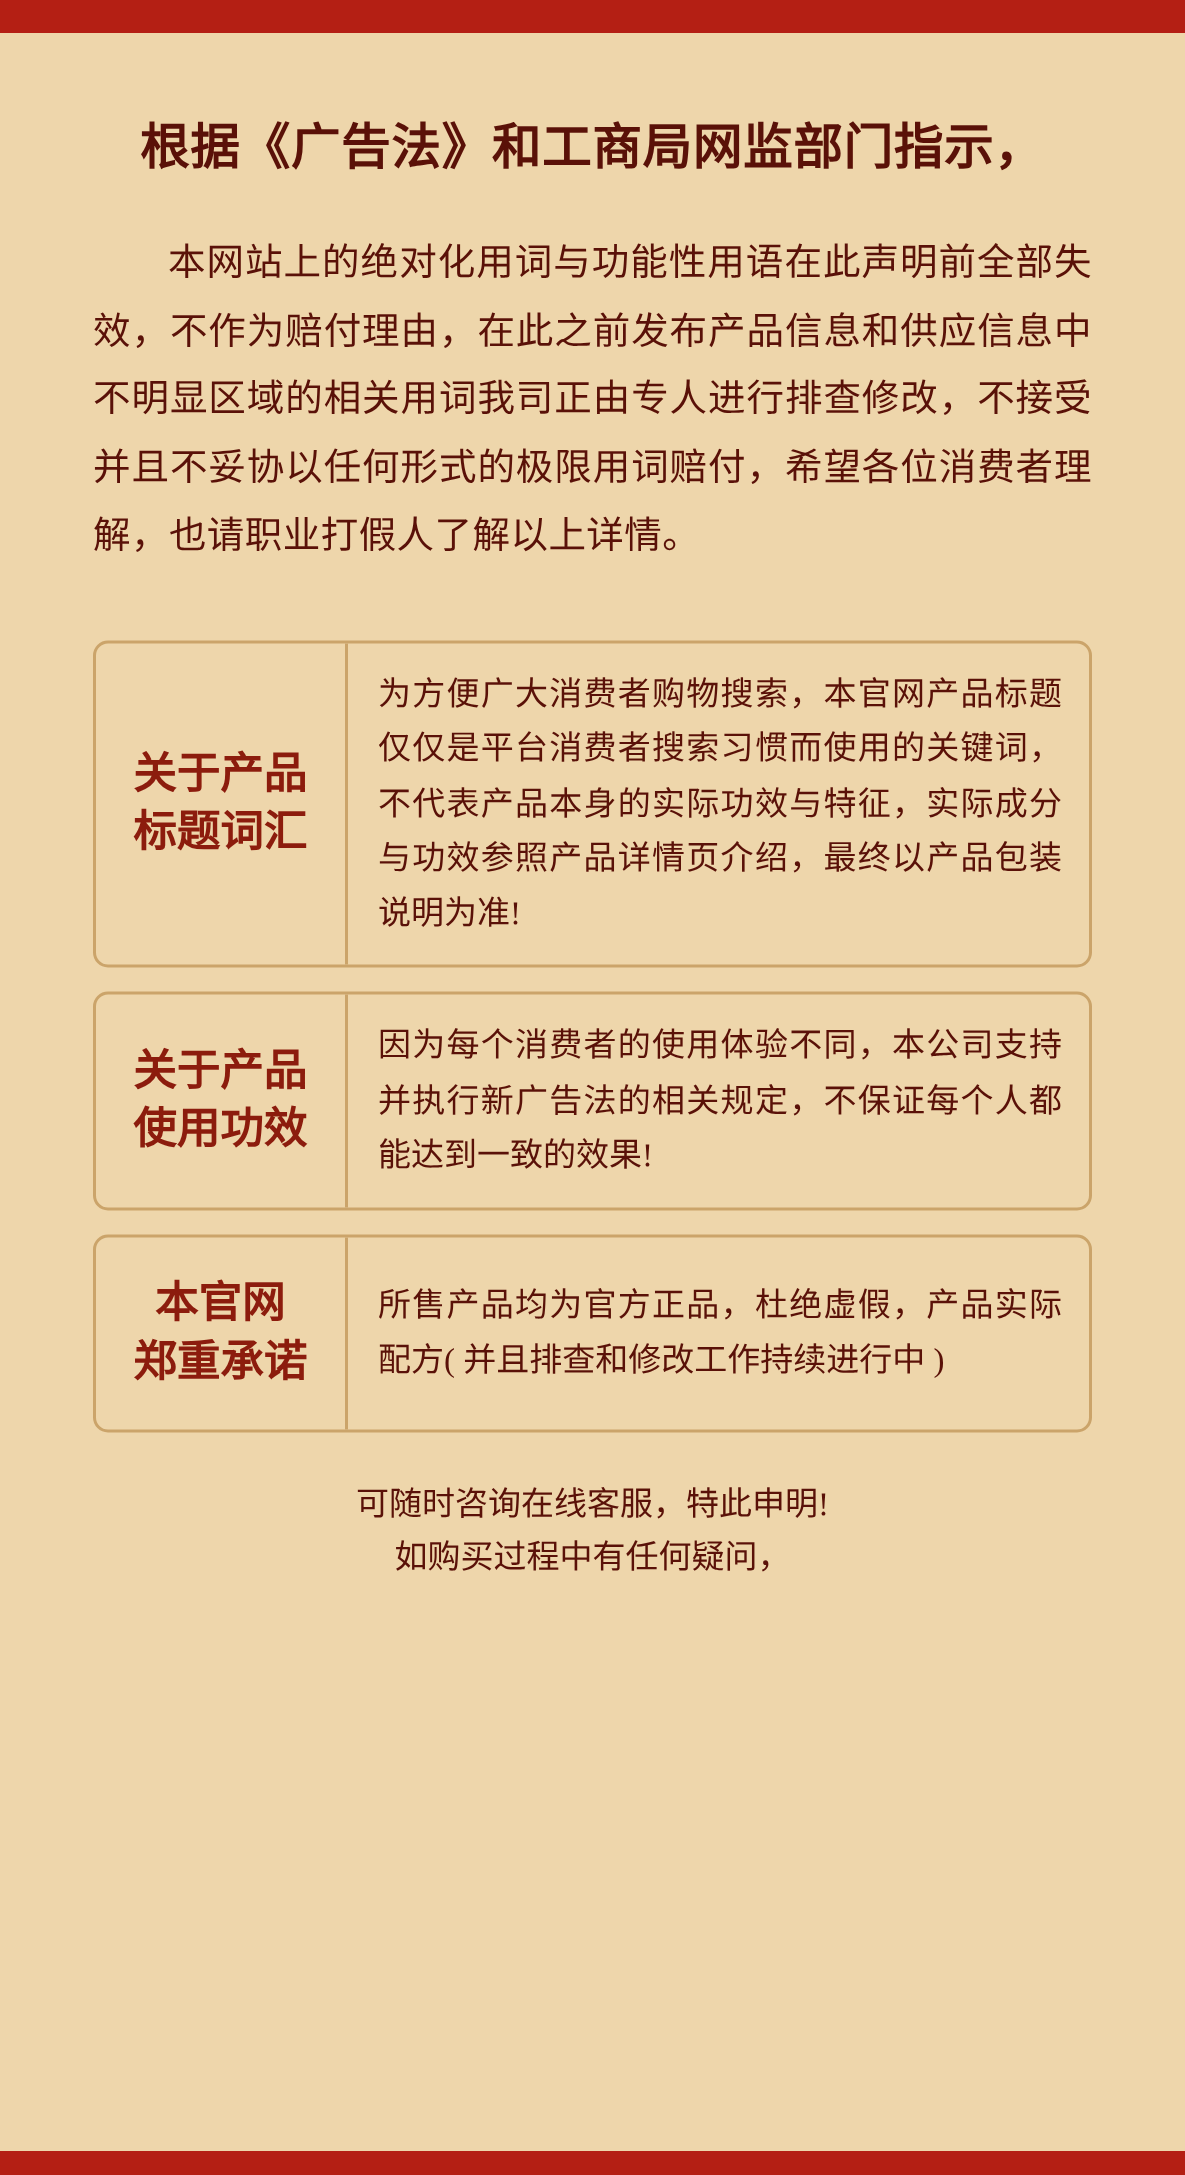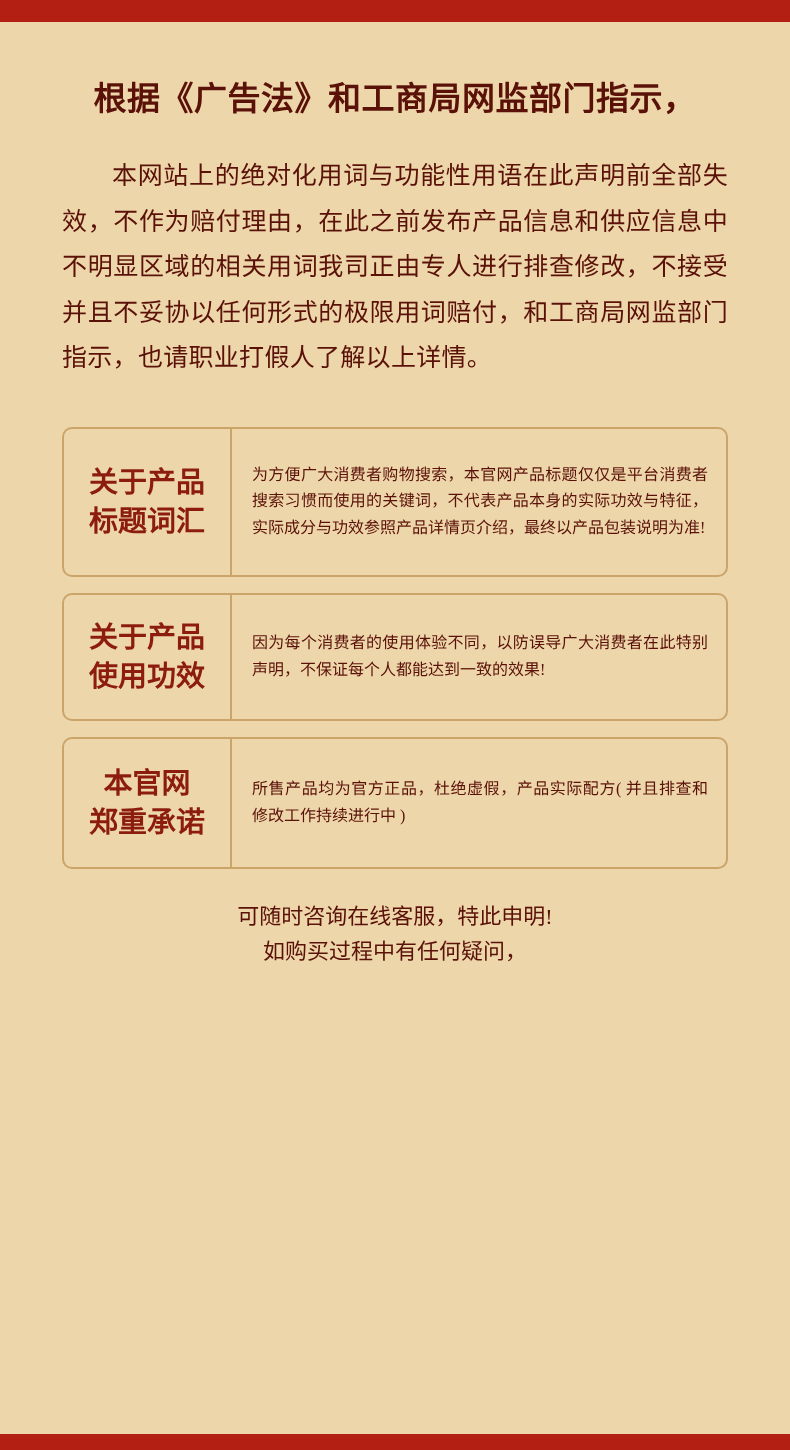--- a/index.html
+++ b/index.html
@@ -96,21 +96,21 @@
     line-height: 1.35;
     text-align: center;
     box-sizing: border-box;
   }
   .card-body {
     flex: 1 1 auto;
     display: flex;
     align-items: center;
     padding: 16px 18px 16px 20px;
     color: #5a1108;
-    font-size: 16px;
+    font-size: 22px;
     line-height: 1.66;
     text-align: justify;
     box-sizing: border-box;
     font-family: Liberation Serif, serif;
   }
   .card-2 { min-height: 128px; }
   .card-3 { min-height: 132px; }
 
   .footer {
     margin-top: 30px;
@@ -127,38 +127,38 @@
 <div class="page">
 
   <div class="top-bar"></div>
 
   <div class="panel">
 
     <h1 class="headline">
       <span class="line">根据《广告法》和工商局网监部门指示，</span>
     </h1>
 
-    <p class="para para-2">本网站上的绝对化用词与功能性用语在此声明前全部失效，不作为赔付理由，在此之前发布产品信息和供应信息中不明显区域的相关用词我司正由专人进行排查修改，不接受并且不妥协以任何形式的极限用词赔付，和工商局网监部门指示，也请职业打假人了解以上详情。</p>
+    <p class="para para-2">本网站上的绝对化用词与功能性用语在此声明前全部失效，不作为赔付理由，在此之前发布产品信息和供应信息中不明显区域的相关用词我司正由专人进行排查修改，不接受并且不妥协以任何形式的极限用词赔付，希望各位消费者理解，也请职业打假人了解以上详情。</p>
 
     <div class="cards">
 
       <div class="card card-1">
         <div class="card-title">
           <span>关于产品</span>
           <span>标题词汇</span>
         </div>
         <div class="card-body">为方便广大消费者购物搜索，本官网产品标题仅仅是平台消费者搜索习惯而使用的关键词，不代表产品本身的实际功效与特征，实际成分与功效参照产品详情页介绍，最终以产品包装说明为准!</div>
       </div>
 
       <div class="card card-2">
         <div class="card-title">
           <span>关于产品</span>
           <span>使用功效</span>
         </div>
-        <div class="card-body">因为每个消费者的使用体验不同，以防误导广大消费者在此特别声明，不保证每个人都能达到一致的效果!</div>
+        <div class="card-body">因为每个消费者的使用体验不同，本公司支持并执行新广告法的相关规定，不保证每个人都能达到一致的效果!</div>
       </div>
 
       <div class="card card-3">
         <div class="card-title">
           <span>本官网</span>
           <span>郑重承诺</span>
         </div>
         <div class="card-body">所售产品均为官方正品，杜绝虚假，产品实际配方( 并且排查和修改工作持续进行中 )</div>
       </div>
 

